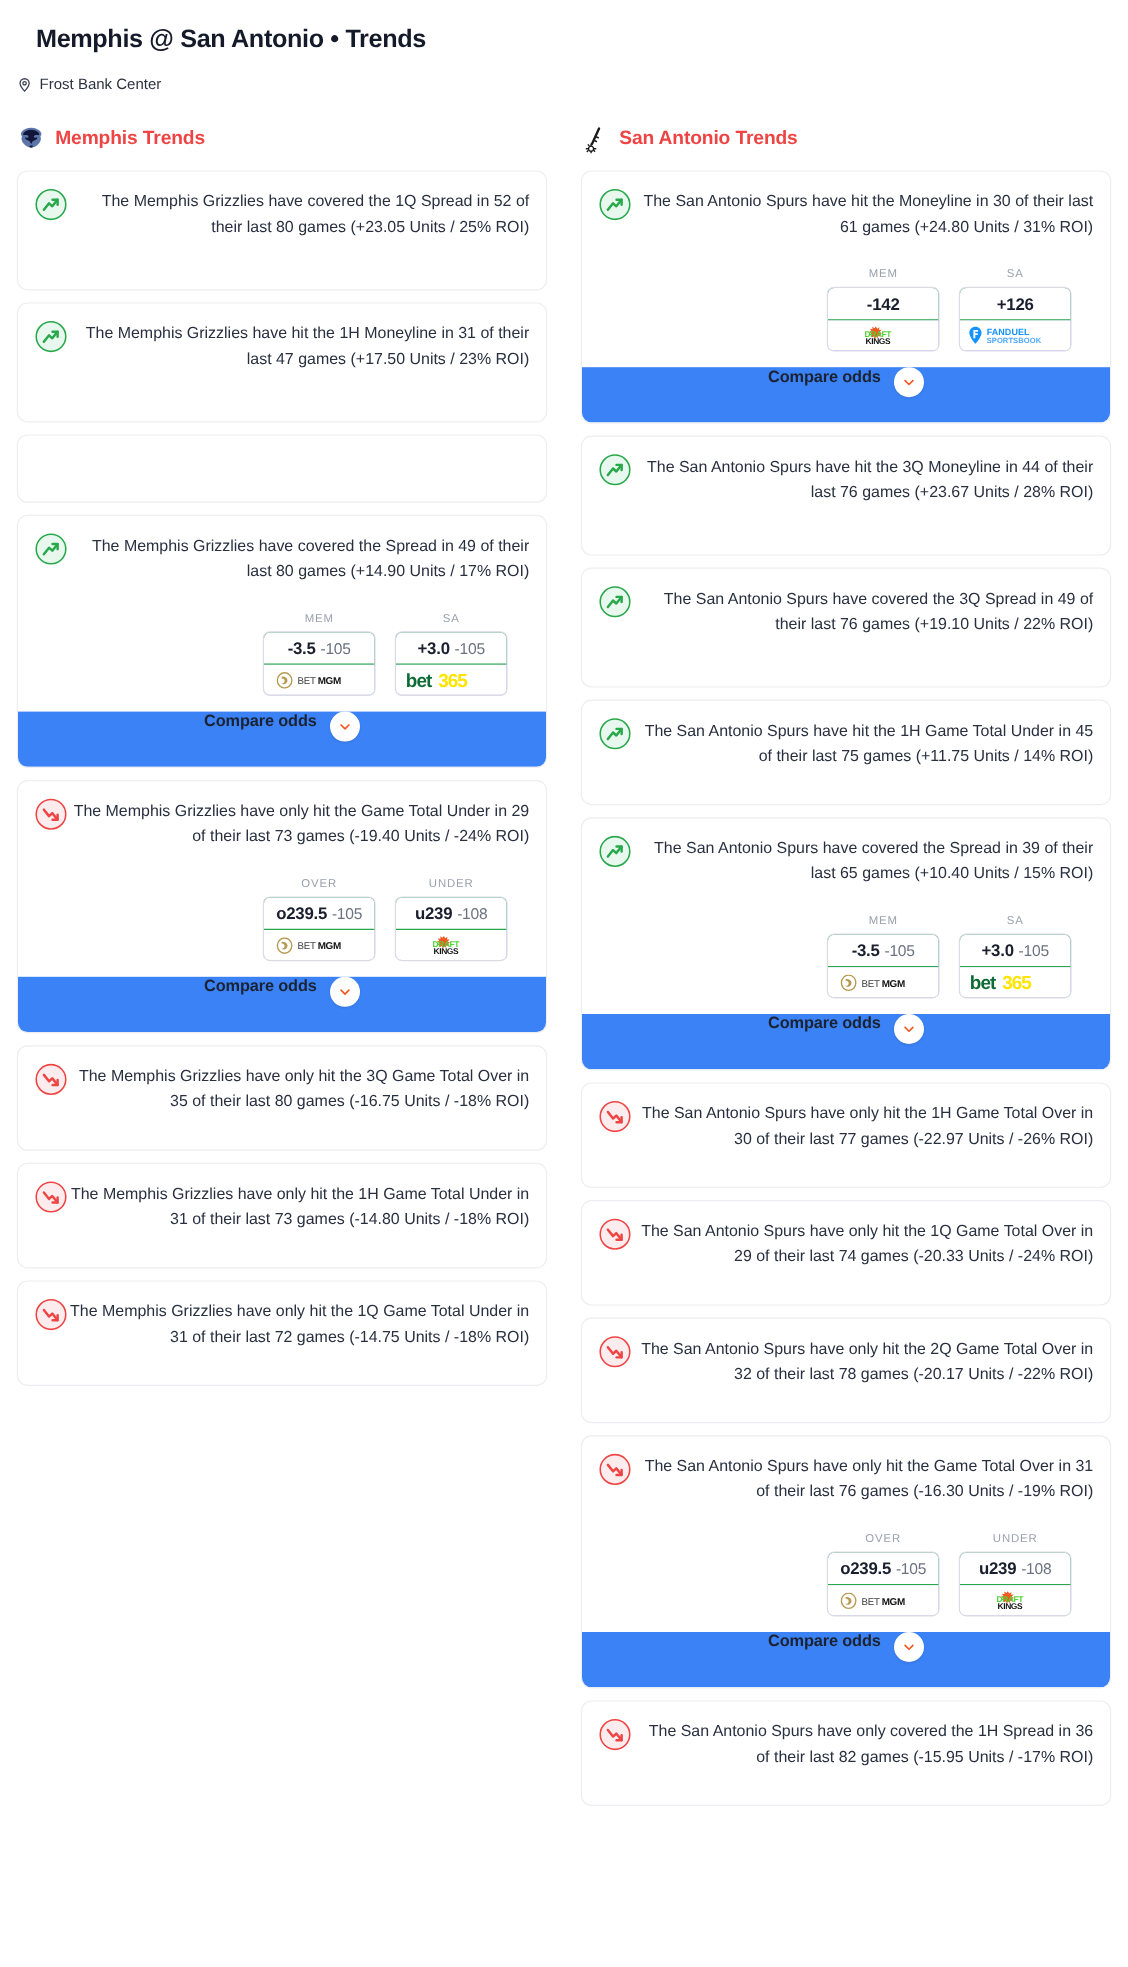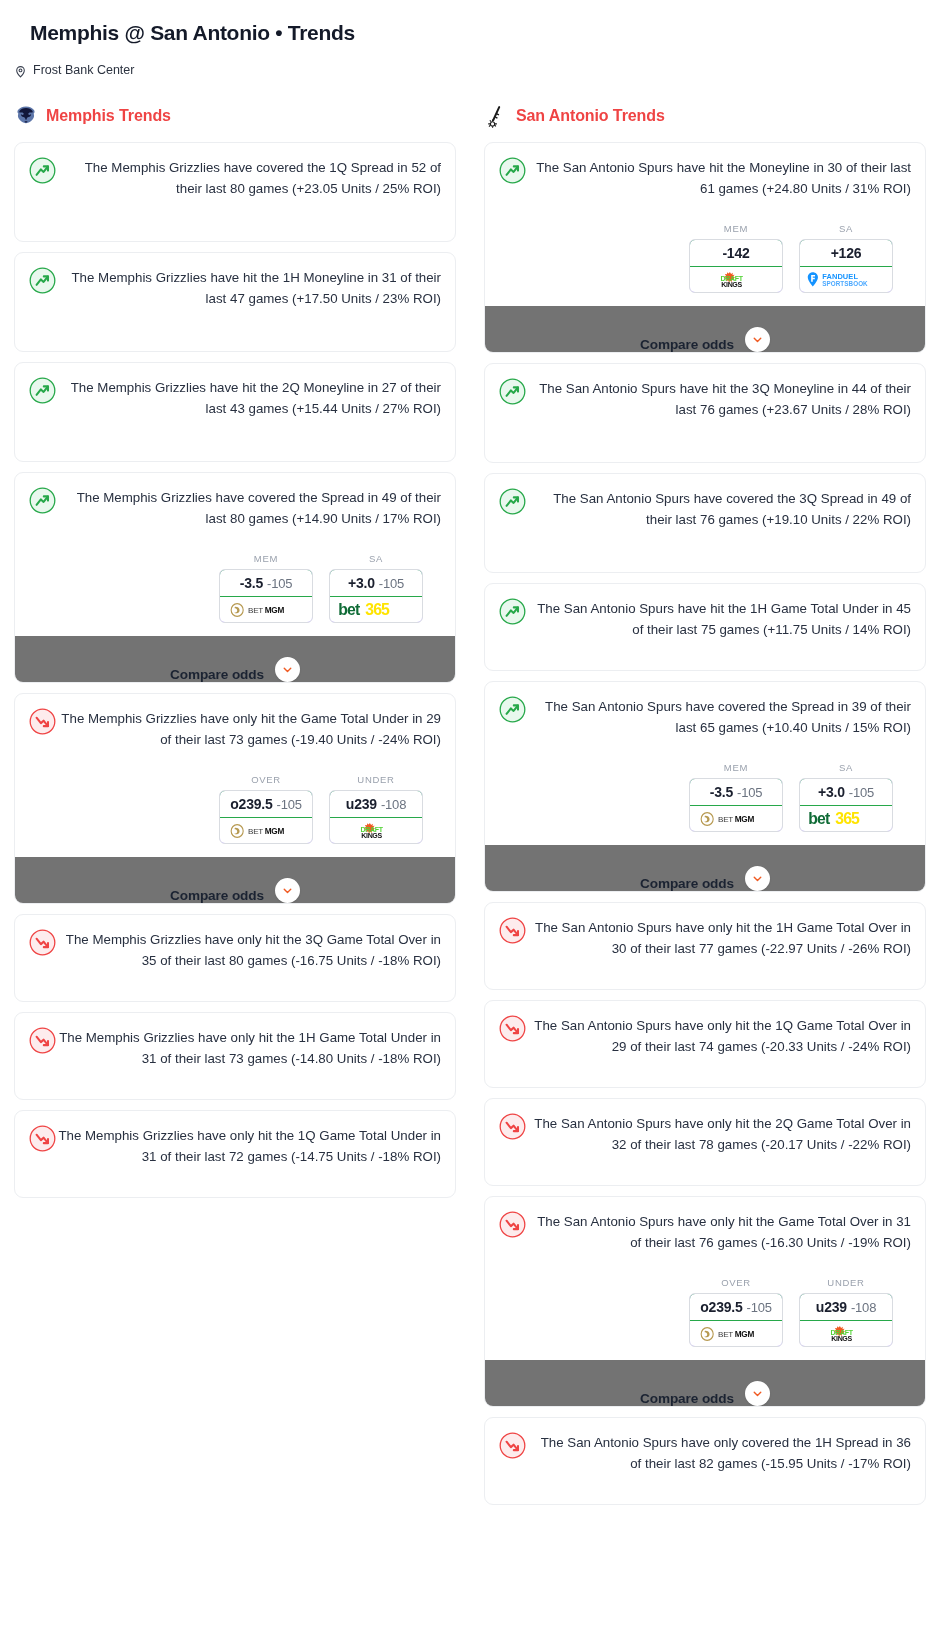--- a/index.html
+++ b/index.html
@@ -124,24 +124,24 @@
     display: flex;
     align-items: center;
     justify-content: center;
     background: #fff;
   }
   .book-logo { display: block; }
 
   
   .compare-bar {
     margin: 13px -14px 0 -14px;
-    background: #737373;
+    background: #3b82f6;
     height: 46px;
     display: flex;
-    align-items: flex-end;
+    align-items: flex-start;
     justify-content: center;
     gap: 11px;
   }
   .compare-label { font-size: 13.6px; font-weight: bold; color: #1b2332; letter-spacing: -0.1px; }
   .chev-btn {
     width: 25px; height: 25px;
     border-radius: 50%;
     background: #ffffff;
     display: flex;
     align-items: center;
@@ -193,28 +193,20 @@
             <span class="trend-icon"><svg viewBox="0 0 25 25" width="27" height="27">
                 <circle cx="12.5" cy="12.5" r="11.4" fill="#e9f8ee" stroke="#27a84a" stroke-width="1.2"></circle>
                 <path d="M7 16.5 L11 11.5 L13.5 13.8 L17.5 8.8" stroke="#27a84a" stroke-width="1.9" fill="none" stroke-linecap="round" stroke-linejoin="round"></path>
                 <path d="M17.6 8.7 L13.7 8.7 M17.6 8.7 L17.6 12.6" stroke="#27a84a" stroke-width="1.9" stroke-linecap="round" fill="none"></path>
               </svg></span>
             <span class="trend-text">The Memphis Grizzlies have hit the 1H Moneyline in 31 of their last 47 games (+17.50 Units / 23% ROI)</span>
           </div>
           <div class="card-pad"></div>
         </div>
         <div class="card">
-          <div class="card-body">
-            <span class="trend-icon"><svg viewBox="0 0 25 25" width="27" height="27">
-                <circle cx="12.5" cy="12.5" r="11.4" fill="#e9f8ee" stroke="#27a84a" stroke-width="1.2"></circle>
-                <path d="M7 16.5 L11 11.5 L13.5 13.8 L17.5 8.8" stroke="#27a84a" stroke-width="1.9" fill="none" stroke-linecap="round" stroke-linejoin="round"></path>
-                <path d="M17.6 8.7 L13.7 8.7 M17.6 8.7 L17.6 12.6" stroke="#27a84a" stroke-width="1.9" stroke-linecap="round" fill="none"></path>
-              </svg></span>
-            <span class="trend-text">The Memphis Grizzlies have hit the 2Q Moneyline in 27 of their last 43 games (+15.44 Units / 27% ROI)</span>
-          </div>
           <div class="card-pad"></div>
         </div>
         <div class="card">
           <div class="card-body">
             <span class="trend-icon"><svg viewBox="0 0 25 25" width="27" height="27">
                 <circle cx="12.5" cy="12.5" r="11.4" fill="#e9f8ee" stroke="#27a84a" stroke-width="1.2"></circle>
                 <path d="M7 16.5 L11 11.5 L13.5 13.8 L17.5 8.8" stroke="#27a84a" stroke-width="1.9" fill="none" stroke-linecap="round" stroke-linejoin="round"></path>
                 <path d="M17.6 8.7 L13.7 8.7 M17.6 8.7 L17.6 12.6" stroke="#27a84a" stroke-width="1.9" stroke-linecap="round" fill="none"></path>
               </svg></span>
             <span class="trend-text">The Memphis Grizzlies have covered the Spread in 49 of their last 80 games (+14.90 Units / 17% ROI)</span>

